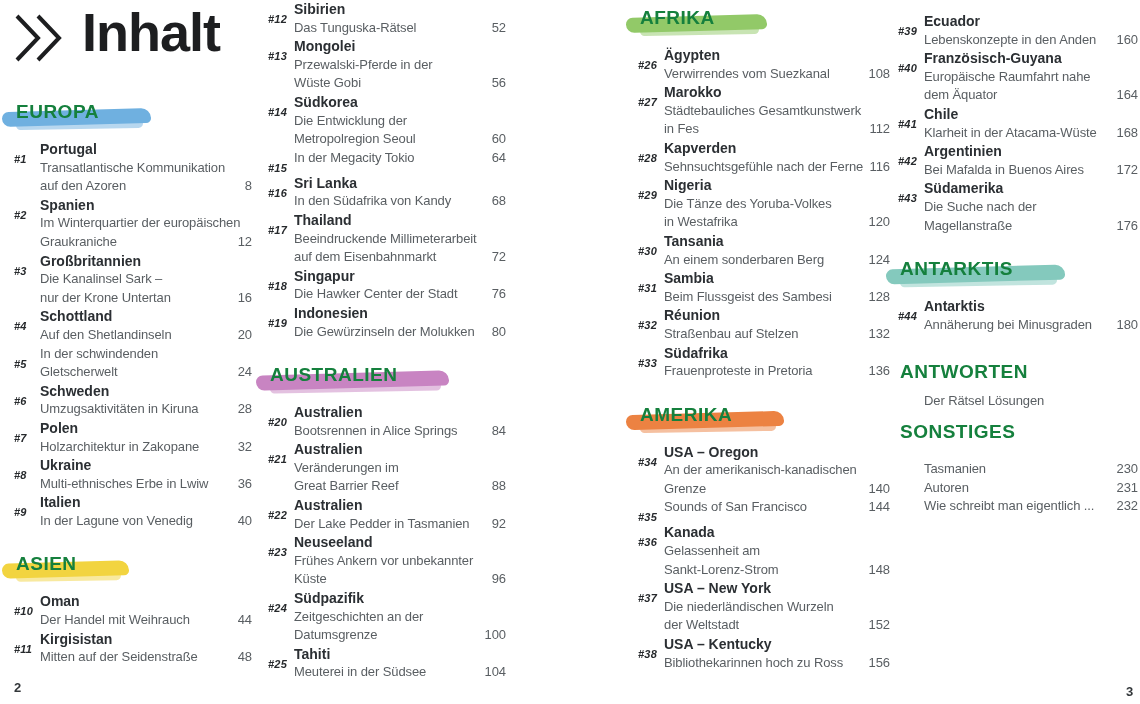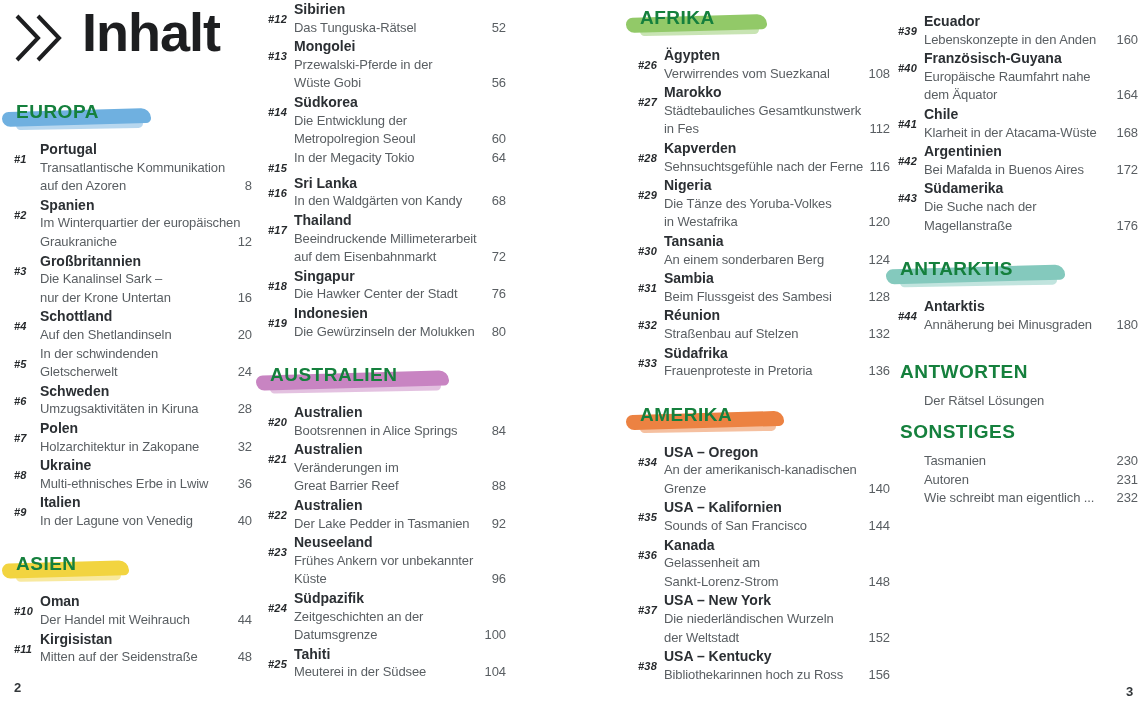--- a/index.html
+++ b/index.html
@@ -31,21 +31,21 @@
   .hl-stroke{
     position:absolute;z-index:1;left:-12px;top:10px;height:15px;
     width:calc(100% + 62px);
     border-radius:8px 12px 6px 10px;transform:rotate(-1.6deg);
   }
   .hl-wash{
     position:absolute;z-index:0;left:2px;top:20px;height:9px;
     width:calc(100% + 40px);opacity:.5;border-radius:6px;transform:rotate(-1deg);
   }
   [data-name="section-header-antworten"]{margin-top:26px;margin-bottom:8px}
-  [data-name="section-header-sonstiges"]{margin-top:9px;margin-bottom:8px}
+  [data-name="section-header-sonstiges"]{margin-top:9px;}
 
   
   .entry{display:flex;align-items:flex-start}
   .entry .num{
     flex:none;width:26px;padding-top:13px;
     font-size:11px;font-weight:700;font-style:italic;letter-spacing:.2px;color:#26292c;
   }
   .entry .body{flex:1;min-width:0}
   .country{font-size:14px;font-weight:700;line-height:18.6px;color:#2b2f33;white-space:nowrap}
   .dline{
@@ -241,21 +241,21 @@
             <span class="txt" data-name="description-text">In der Megacity Tokio</span>
             <span class="pg" data-name="page-number">64</span>
           </div>
         </div>
       </div>
       <div class="entry" data-name="toc-entry">
         <span class="num" data-name="entry-number">#16</span>
         <div class="body" data-name="entry-body">
           <div class="country" data-name="entry-country">Sri Lanka</div>
           <div class="dline" data-name="entry-description-line">
-            <span class="txt" data-name="description-text">In den Waldgärten von Kandy</span>
+            <span class="txt" data-name="description-text">In den Südafrika von Kandy</span>
             <span class="pg" data-name="page-number">68</span>
           </div>
         </div>
       </div>
       <div class="entry" data-name="toc-entry">
         <span class="num" data-name="entry-number">#17</span>
         <div class="body" data-name="entry-body">
           <div class="country" data-name="entry-country">Thailand</div>
           <div class="dline" data-name="entry-description-line">
             <span class="txt" data-name="description-text">Beeindruckende Millimeterarbeit</span>
@@ -455,21 +455,20 @@
           </div>
           <div class="dline" data-name="entry-description-line">
             <span class="txt" data-name="description-text">Grenze</span>
             <span class="pg" data-name="page-number">140</span>
           </div>
         </div>
       </div>
       <div class="entry" data-name="toc-entry">
         <span class="num" data-name="entry-number">#35</span>
         <div class="body" data-name="entry-body">
-          <div class="country" data-name="entry-country">USA – Kalifornien</div>
           <div class="dline" data-name="entry-description-line">
             <span class="txt" data-name="description-text">Sounds of San Francisco</span>
             <span class="pg" data-name="page-number">144</span>
           </div>
         </div>
       </div>
       <div class="entry" data-name="toc-entry">
         <span class="num" data-name="entry-number">#36</span>
         <div class="body" data-name="entry-body">
           <div class="country" data-name="entry-country">Kanada</div>

